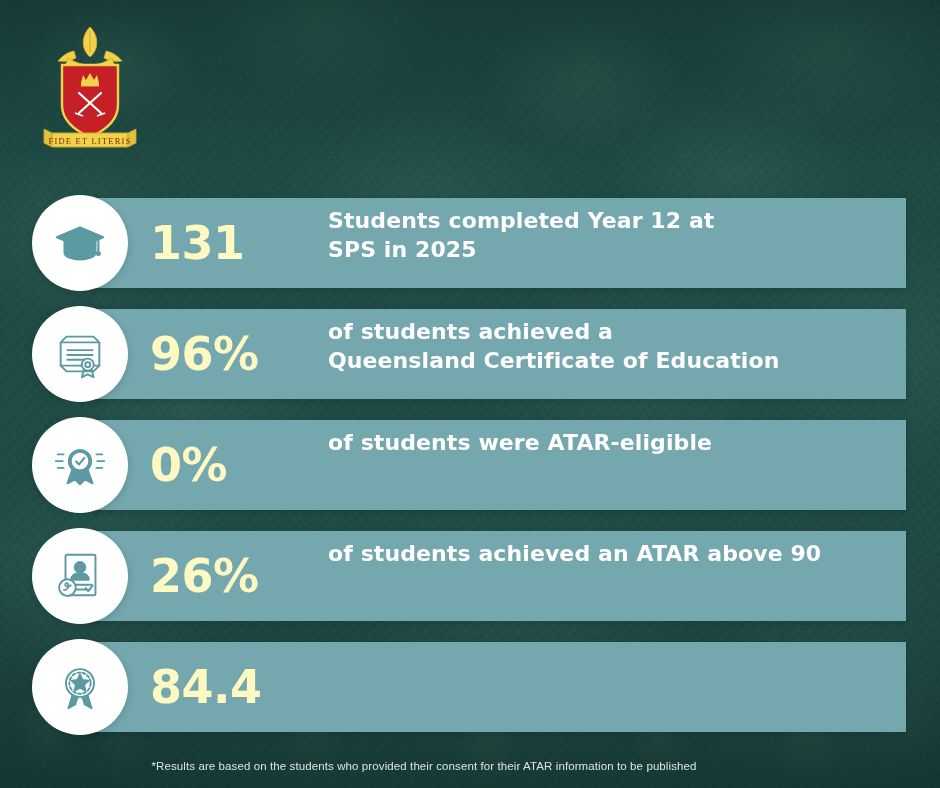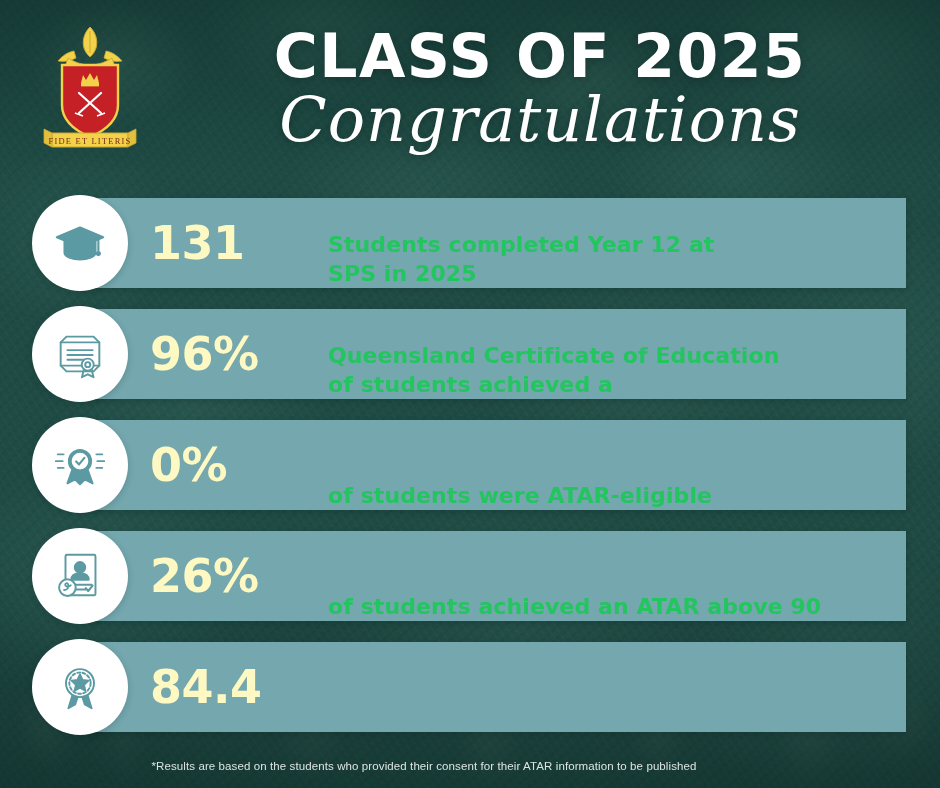--- a/index.html
+++ b/index.html
@@ -148,29 +148,29 @@
     align-items: center;
     font-family: "DejaVu Sans", sans-serif;
     font-weight: 700;
     font-size: 46px;
     letter-spacing: -0.5px;
     color: #fef9c3;
     z-index: 2;
   }
   .stat-label {
     position: absolute;
-    left: 328px; top: 0;
+    left: 328px; top: 8px;
     right: 26px; height: 90px;
     display: flex;
-    align-items: flex-end;
+    align-items: flex-start;
     font-family: "DejaVu Sans", sans-serif;
     font-weight: 700;
     font-size: 22px;
     line-height: 1.32;
-    color: #22c55e;
+    color: #ffffff;
     letter-spacing: .1px;
     z-index: 2;
   }
   .stat-label span { display: block; }
 
   
   .footnote {
     position: absolute;
     left: 0; bottom: 16px;
     width: 848px;
@@ -220,24 +220,20 @@
           <line x1="67" y1="92" x2="59" y2="95"></line>
         </g>
 
         <path d="M14 112 L90 112 L90 126 L14 126 Z" fill="#f2d24b" stroke="#caa92f" stroke-width="1"></path>
         <path d="M14 112 L6 108 L6 122 L14 126 Z" fill="#e3c03c" stroke="#caa92f" stroke-width=".8"></path>
         <path d="M90 112 L98 108 L98 122 L90 126 Z" fill="#e3c03c" stroke="#caa92f" stroke-width=".8"></path>
         <text x="52" y="122.5" text-anchor="middle" font-family="'Liberation Serif', serif" font-size="8.5" letter-spacing="1.2" fill="#7a2b14">FIDE ET LITERIS</text>
       </svg>
     </div>
 
-    <div class="title-block">
-      <div class="title-main">CLASS OF 2025</div>
-      <div class="title-script">Congratulations</div>
-    </div>
   </div>
 
   <div class="stats">
 
     <div class="stat-row">
       <div class="stat-bar"></div>
       <div class="stat-icon">
         <svg viewBox="0 0 60 60" width="58" height="58" fill="none" stroke="#5c9aa3" stroke-width="2.2" stroke-linejoin="round" stroke-linecap="round">
           <path d="M6 24 L30 14 L54 24 L30 34 Z" fill="#5c9aa3" stroke="#5c9aa3"></path>
           <path d="M14 28 L14 40 C14 44 22 47 30 47 C38 47 46 44 46 40 L46 28" fill="#5c9aa3" stroke="#5c9aa3"></path>
@@ -265,22 +261,22 @@
           <line x1="17" y1="31" x2="43" y2="31"></line>
           <line x1="17" y1="36" x2="36" y2="36"></line>
           <circle cx="38" cy="41" r="6.2" fill="#ffffff"></circle>
           <circle cx="38" cy="41" r="2.6"></circle>
           <path d="M34 46 L32 54 L38 51 L44 54 L42 46"></path>
         </svg>
       </div>
       <div class="stat-value">96%</div>
       <div class="stat-label">
         <div>
+          <span>of students achieved a</span>
           <span>Queensland Certificate of Education</span>
-          <span>of students achieved a</span>
         </div>
       </div>
     </div>
 
     <div class="stat-row">
       <div class="stat-bar"></div>
       <div class="stat-icon">
         <svg viewBox="0 0 60 60" width="58" height="58" fill="none" stroke="#5c9aa3" stroke-width="2" stroke-linejoin="round" stroke-linecap="round">
           <circle cx="30" cy="26" r="11.5" fill="#5c9aa3" stroke="#5c9aa3"></circle>
           <circle cx="30" cy="26" r="7.6" fill="#ffffff" stroke="#ffffff"></circle>

